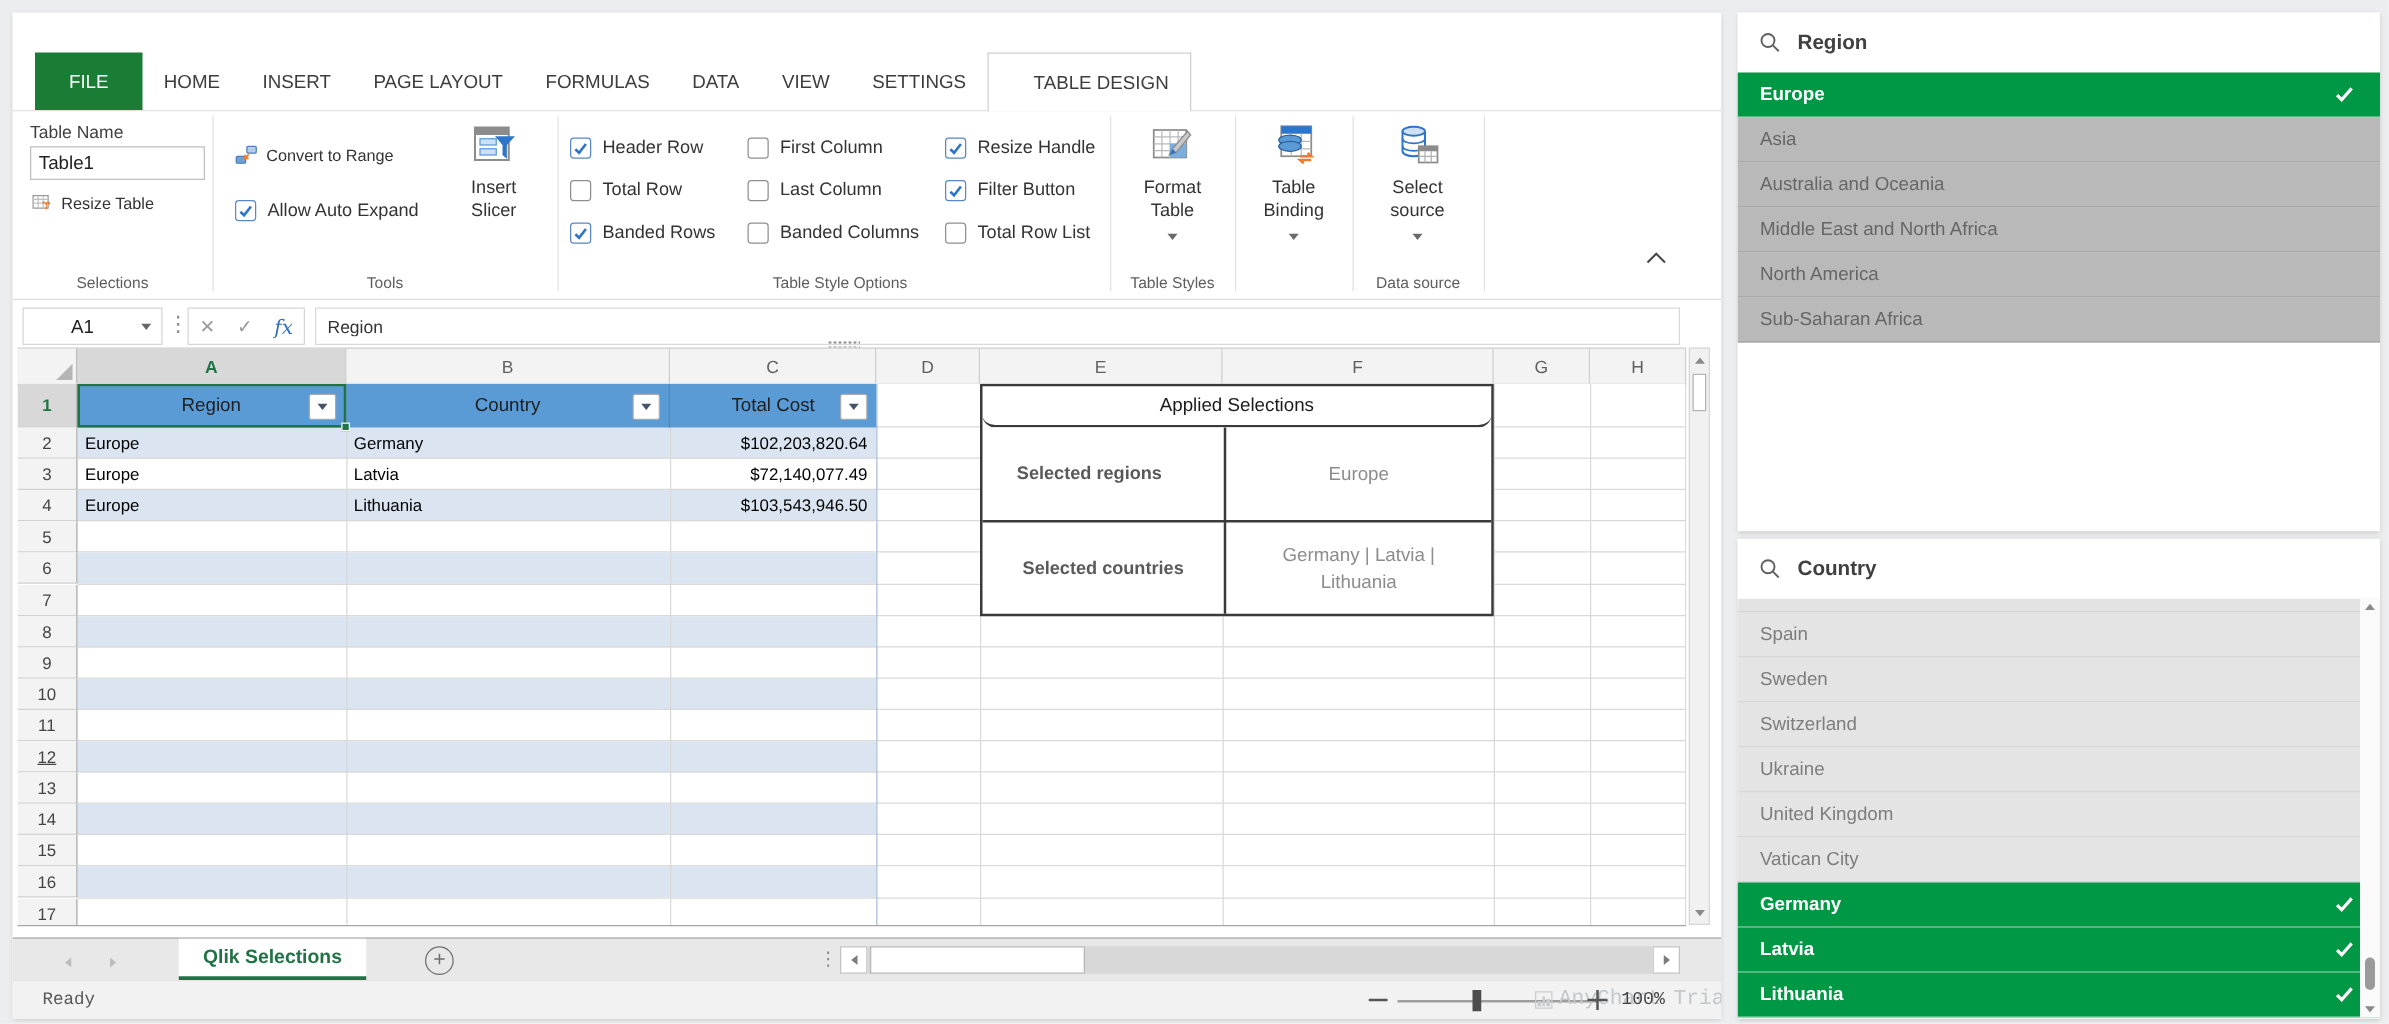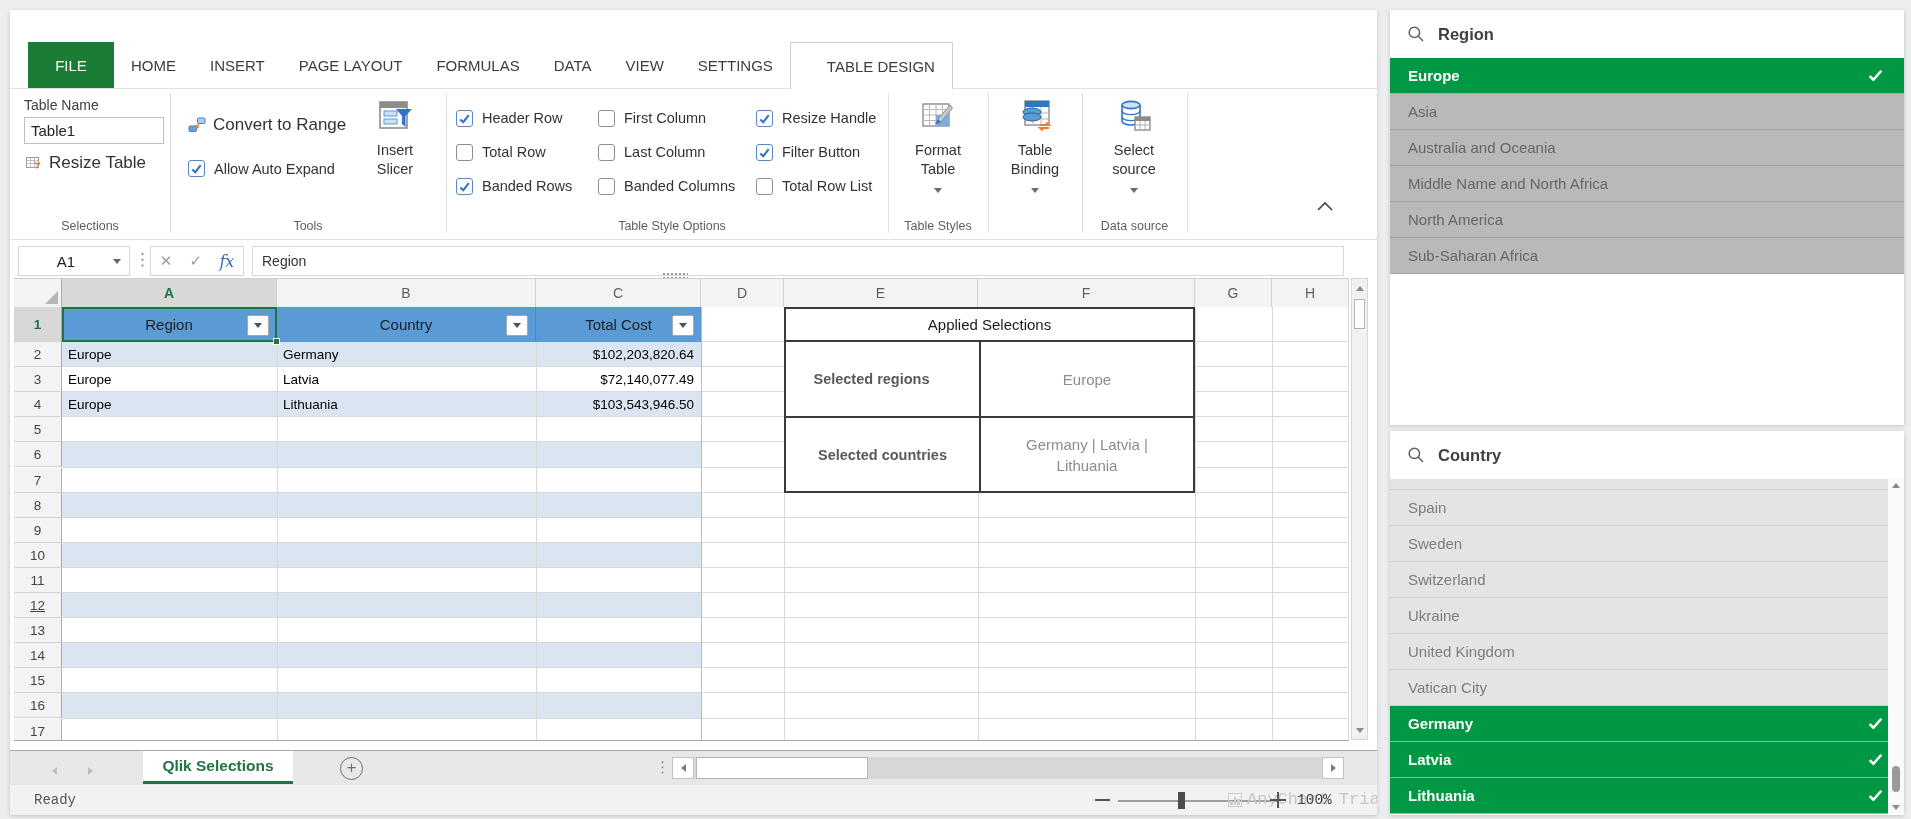--- a/index.html
+++ b/index.html
@@ -15,21 +15,21 @@
   .tab.file{background:#1a7c35;color:#fff;min-width:52px;justify-content:center;}
   .tab.active{background:#fff;border:1px solid #cfcfcf;border-bottom:none;margin-bottom:-1px;z-index:2;padding-left:36px;}
 
   
   .ribbon{position:absolute;left:0;top:79px;width:100%;height:151px;border-bottom:1px solid #e0e0e0;box-sizing:border-box;}
   .rdiv{position:absolute;top:4px;bottom:6px;width:1px;background:#e1e1e1;}
   .glabel{position:absolute;bottom:6px;font-size:12.5px;color:#5e5e5e;text-align:center;}
   .tnlabel{position:absolute;left:14px;top:8px;font-size:14px;color:#404040;}
   .tninput{position:absolute;left:14px;top:28px;width:126px;height:25px;border:1px solid #bfbfbf;
            font-size:15px;color:#222;padding:0 6px;font-family:inherit;}
-  .iconbtn{position:absolute;display:flex;align-items:center;gap:7px;font-size:17px;color:#333;cursor:pointer;justify-content:flex-end;}
+  .iconbtn{position:absolute;display:flex;align-items:center;gap:7px;font-size:13px;color:#333;cursor:pointer;justify-content:flex-end;}
   .cbrow{position:absolute;display:flex;align-items:center;gap:9px;font-size:14.5px;color:#333;cursor:pointer;}
   .cbbox{width:17px;height:17px;box-sizing:border-box;border:1px solid #8f8f8f;border-radius:3px;background:#fff;flex:0 0 auto;}
   .cbbox.on{border-color:#5a87c6;}
   .cbbox svg{width:100%;height:100%;display:block;}
   .bigbtn{position:absolute;top:8px;width:96px;text-align:center;cursor:pointer;font-size:14.5px;color:#333;line-height:19px;}
   .bigbtn .bicon{margin:0 auto 6px;width:38px;height:38px;}
   .caret-down{display:inline-block;width:0;height:0;border-left:4px solid transparent;border-right:4px solid transparent;border-top:5px solid #6a6a6a;}
   #cbgrid{position:absolute;left:446px;top:12px;display:grid;grid-auto-flow:column;
           grid-template-rows:repeat(3,34px);grid-template-columns:142px 158px 165px;align-items:center;}
   .cbitem{display:flex;align-items:center;gap:9px;font-size:14.5px;color:#333;cursor:pointer;}
@@ -73,21 +73,21 @@
          display:flex;align-items:center;justify-content:center;box-sizing:border-box;border-right:1px solid #4a88bf;cursor:pointer;}
   .filterbtn{position:absolute;right:7px;top:8px;width:20px;height:19px;background:#fff;border:1px solid #a9a9a9;border-radius:2px;
              display:flex;align-items:center;justify-content:center;cursor:pointer;}
   .filterbtn .caret-down{border-top-color:#44546a;}
   .selbox{position:absolute;left:48px;top:0;width:215px;height:35px;border:2px solid #217346;box-sizing:border-box;z-index:5;pointer-events:none;}
   .fillhandle{position:absolute;left:259px;top:31px;width:7px;height:7px;background:#217346;border:1px solid #fff;box-sizing:border-box;z-index:6;}
   .dcell{position:absolute;height:25.1px;line-height:25.1px;font-size:13.5px;color:#000;white-space:nowrap;overflow:hidden;cursor:cell;}
   .dcell.num{text-align:right;}
   .applied{position:absolute;left:770px;top:0;width:411px;height:186px;background:#fff;border:2px solid #3a3a3a;box-sizing:border-box;z-index:4;}
   .ap-title{position:absolute;left:0;top:0;width:100%;height:33px;border-bottom:2px solid #3a3a3a;box-sizing:border-box;
-            display:flex;align-items:center;justify-content:center;font-size:15px;color:#1b1b1b;}
+            display:flex;align-items:center;justify-content:center;font-size:15px;color:#1b1b1b;border-radius:10px;}
   .ap-vline{position:absolute;left:193px;top:33px;bottom:0;width:2px;background:#3a3a3a;}
   .ap-hline{position:absolute;left:0;top:107px;width:100%;height:2px;background:#3a3a3a;}
   .ap-cell{position:absolute;display:flex;align-items:center;justify-content:center;text-align:center;box-sizing:border-box;}
   .ap-label{font-size:14.5px;font-weight:bold;color:#595959;}
   .ap-value{font-size:15px;color:#8c8c8c;padding:0 18px;line-height:21px;}
 
   
   .vscroll{position:absolute;left:1341px;top:268px;width:17px;height:462px;background:#f1f1f1;border:1px solid #d6d6d6;box-sizing:border-box;}
   .vs-up,.vs-down{position:absolute;left:0;width:100%;height:16px;display:flex;align-items:center;justify-content:center;cursor:pointer;}
   .vs-up{top:1px;} .vs-down{bottom:1px;}
@@ -533,21 +533,21 @@
           </svg>
         </span>
       </div>
       <div class="pitem excluded">
         <span class="plabel">Asia</span>
       </div>
       <div class="pitem excluded">
         <span class="plabel">Australia and Oceania</span>
       </div>
       <div class="pitem excluded">
-        <span class="plabel">Middle Name and North Africa</span>
+        <span class="plabel">Middle East and North Africa</span>
       </div>
       <div class="pitem excluded">
         <span class="plabel">North America</span>
       </div>
       <div class="pitem excluded">
         <span class="plabel">Sub-Saharan Africa</span>
       </div>
     </div>
 </div>
 

